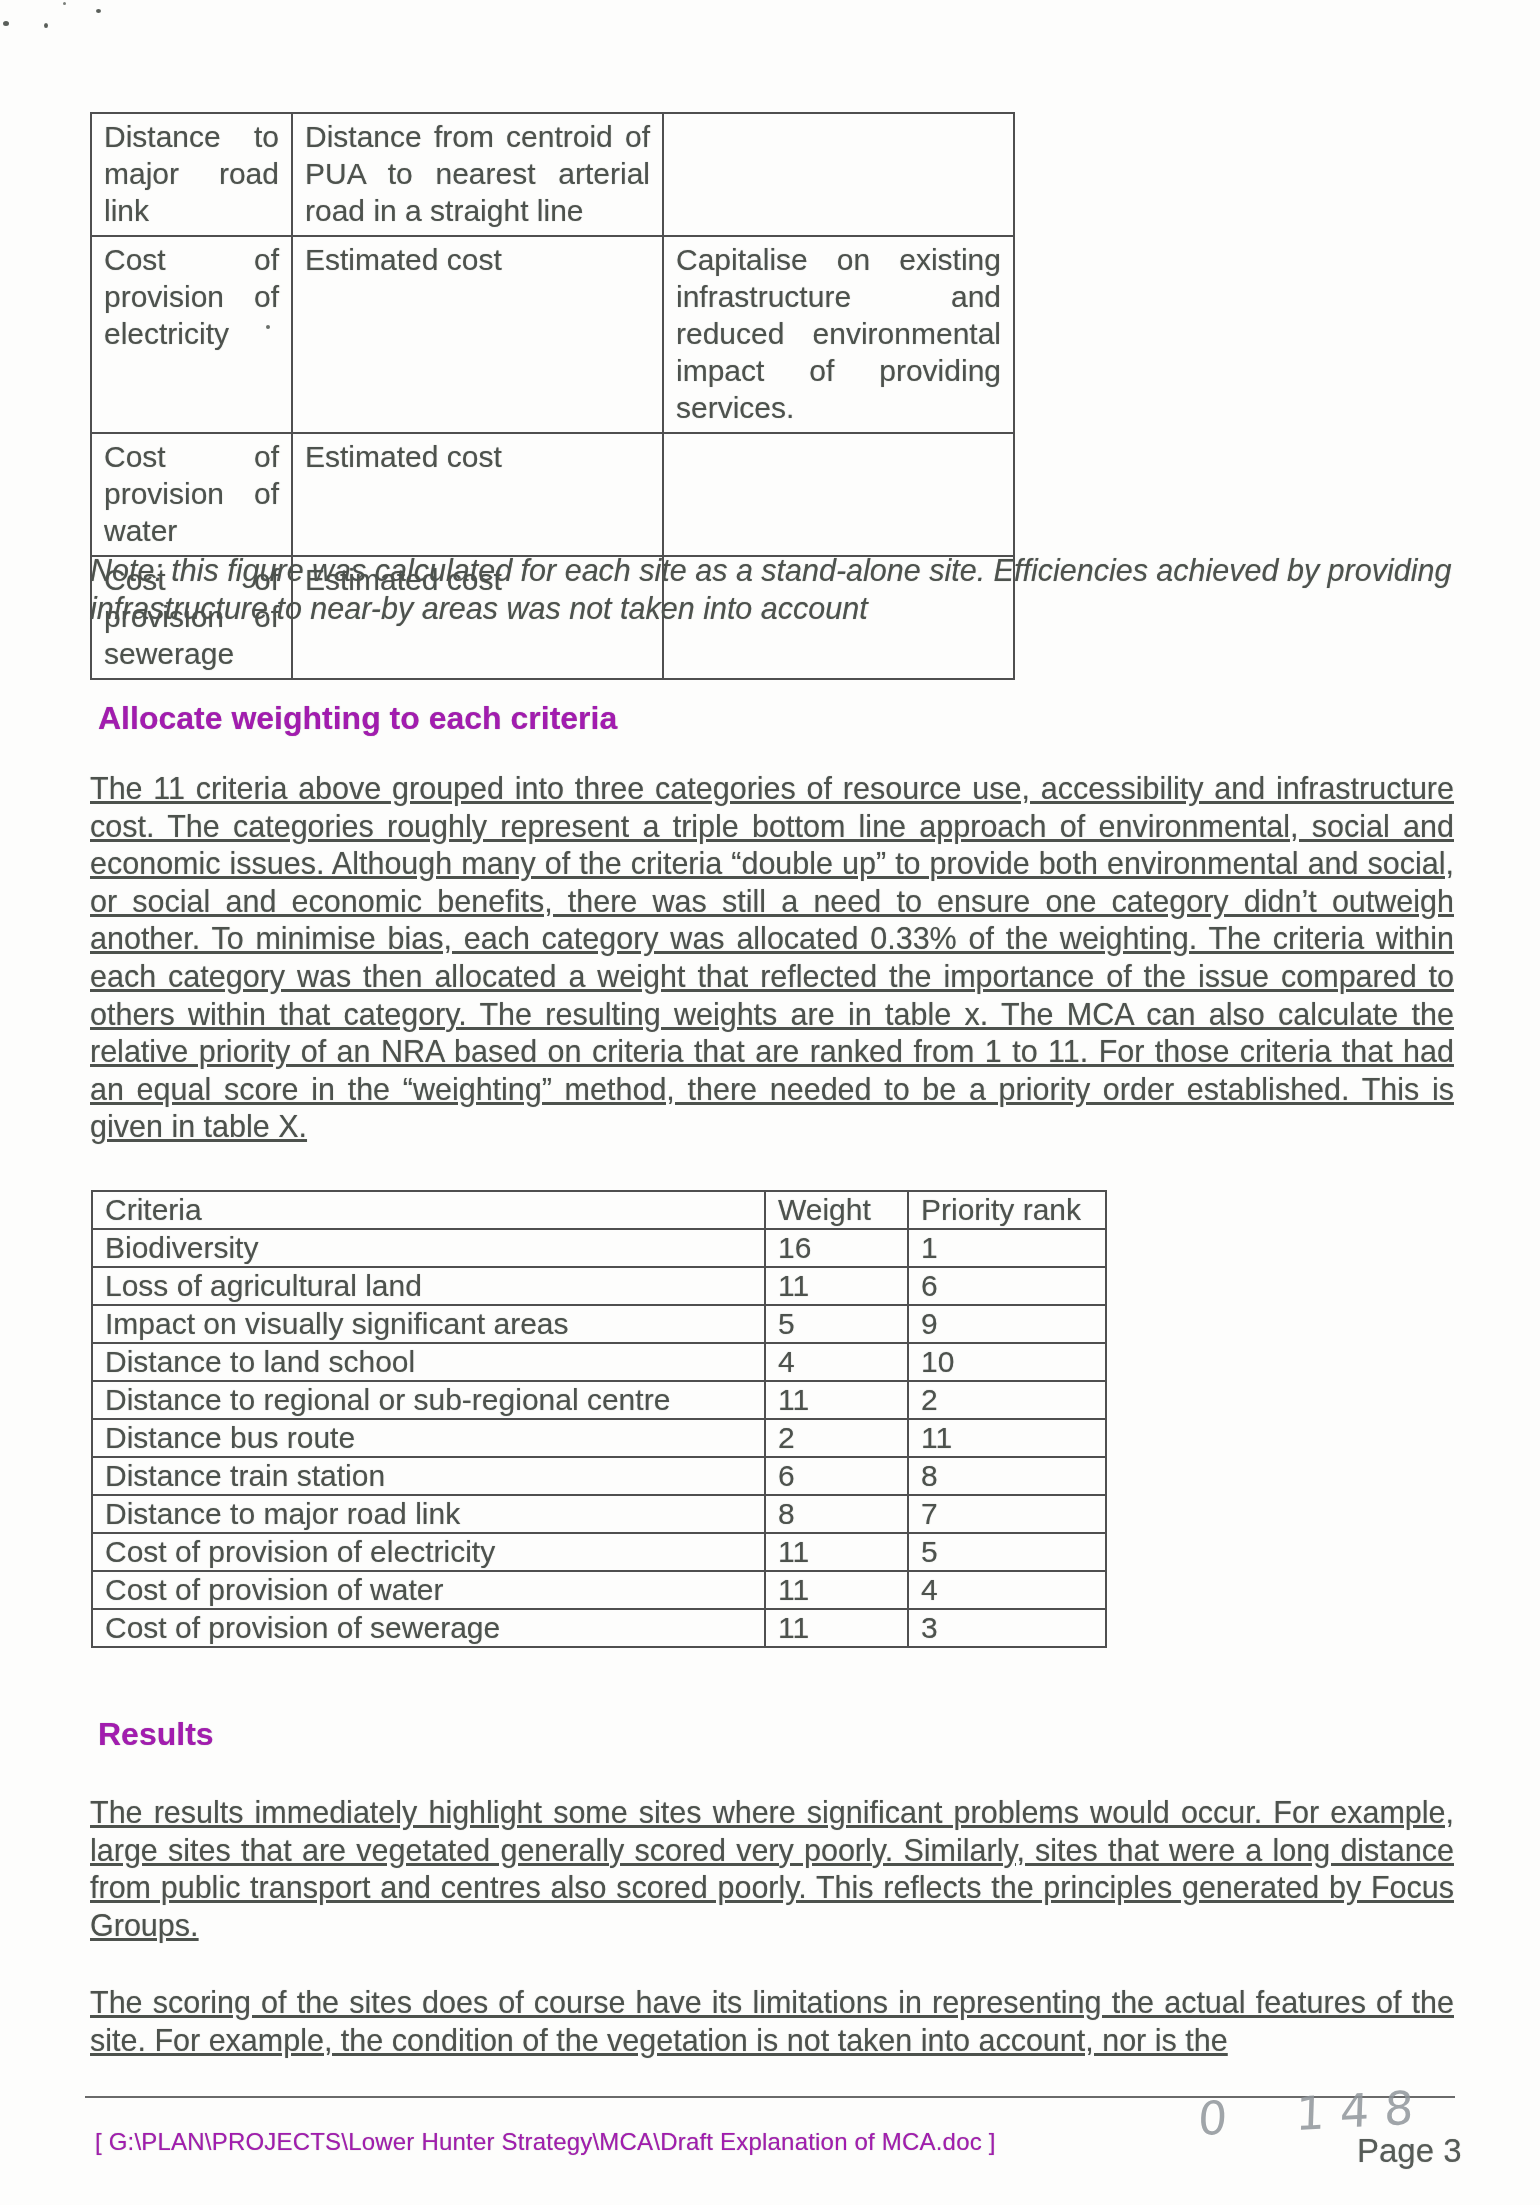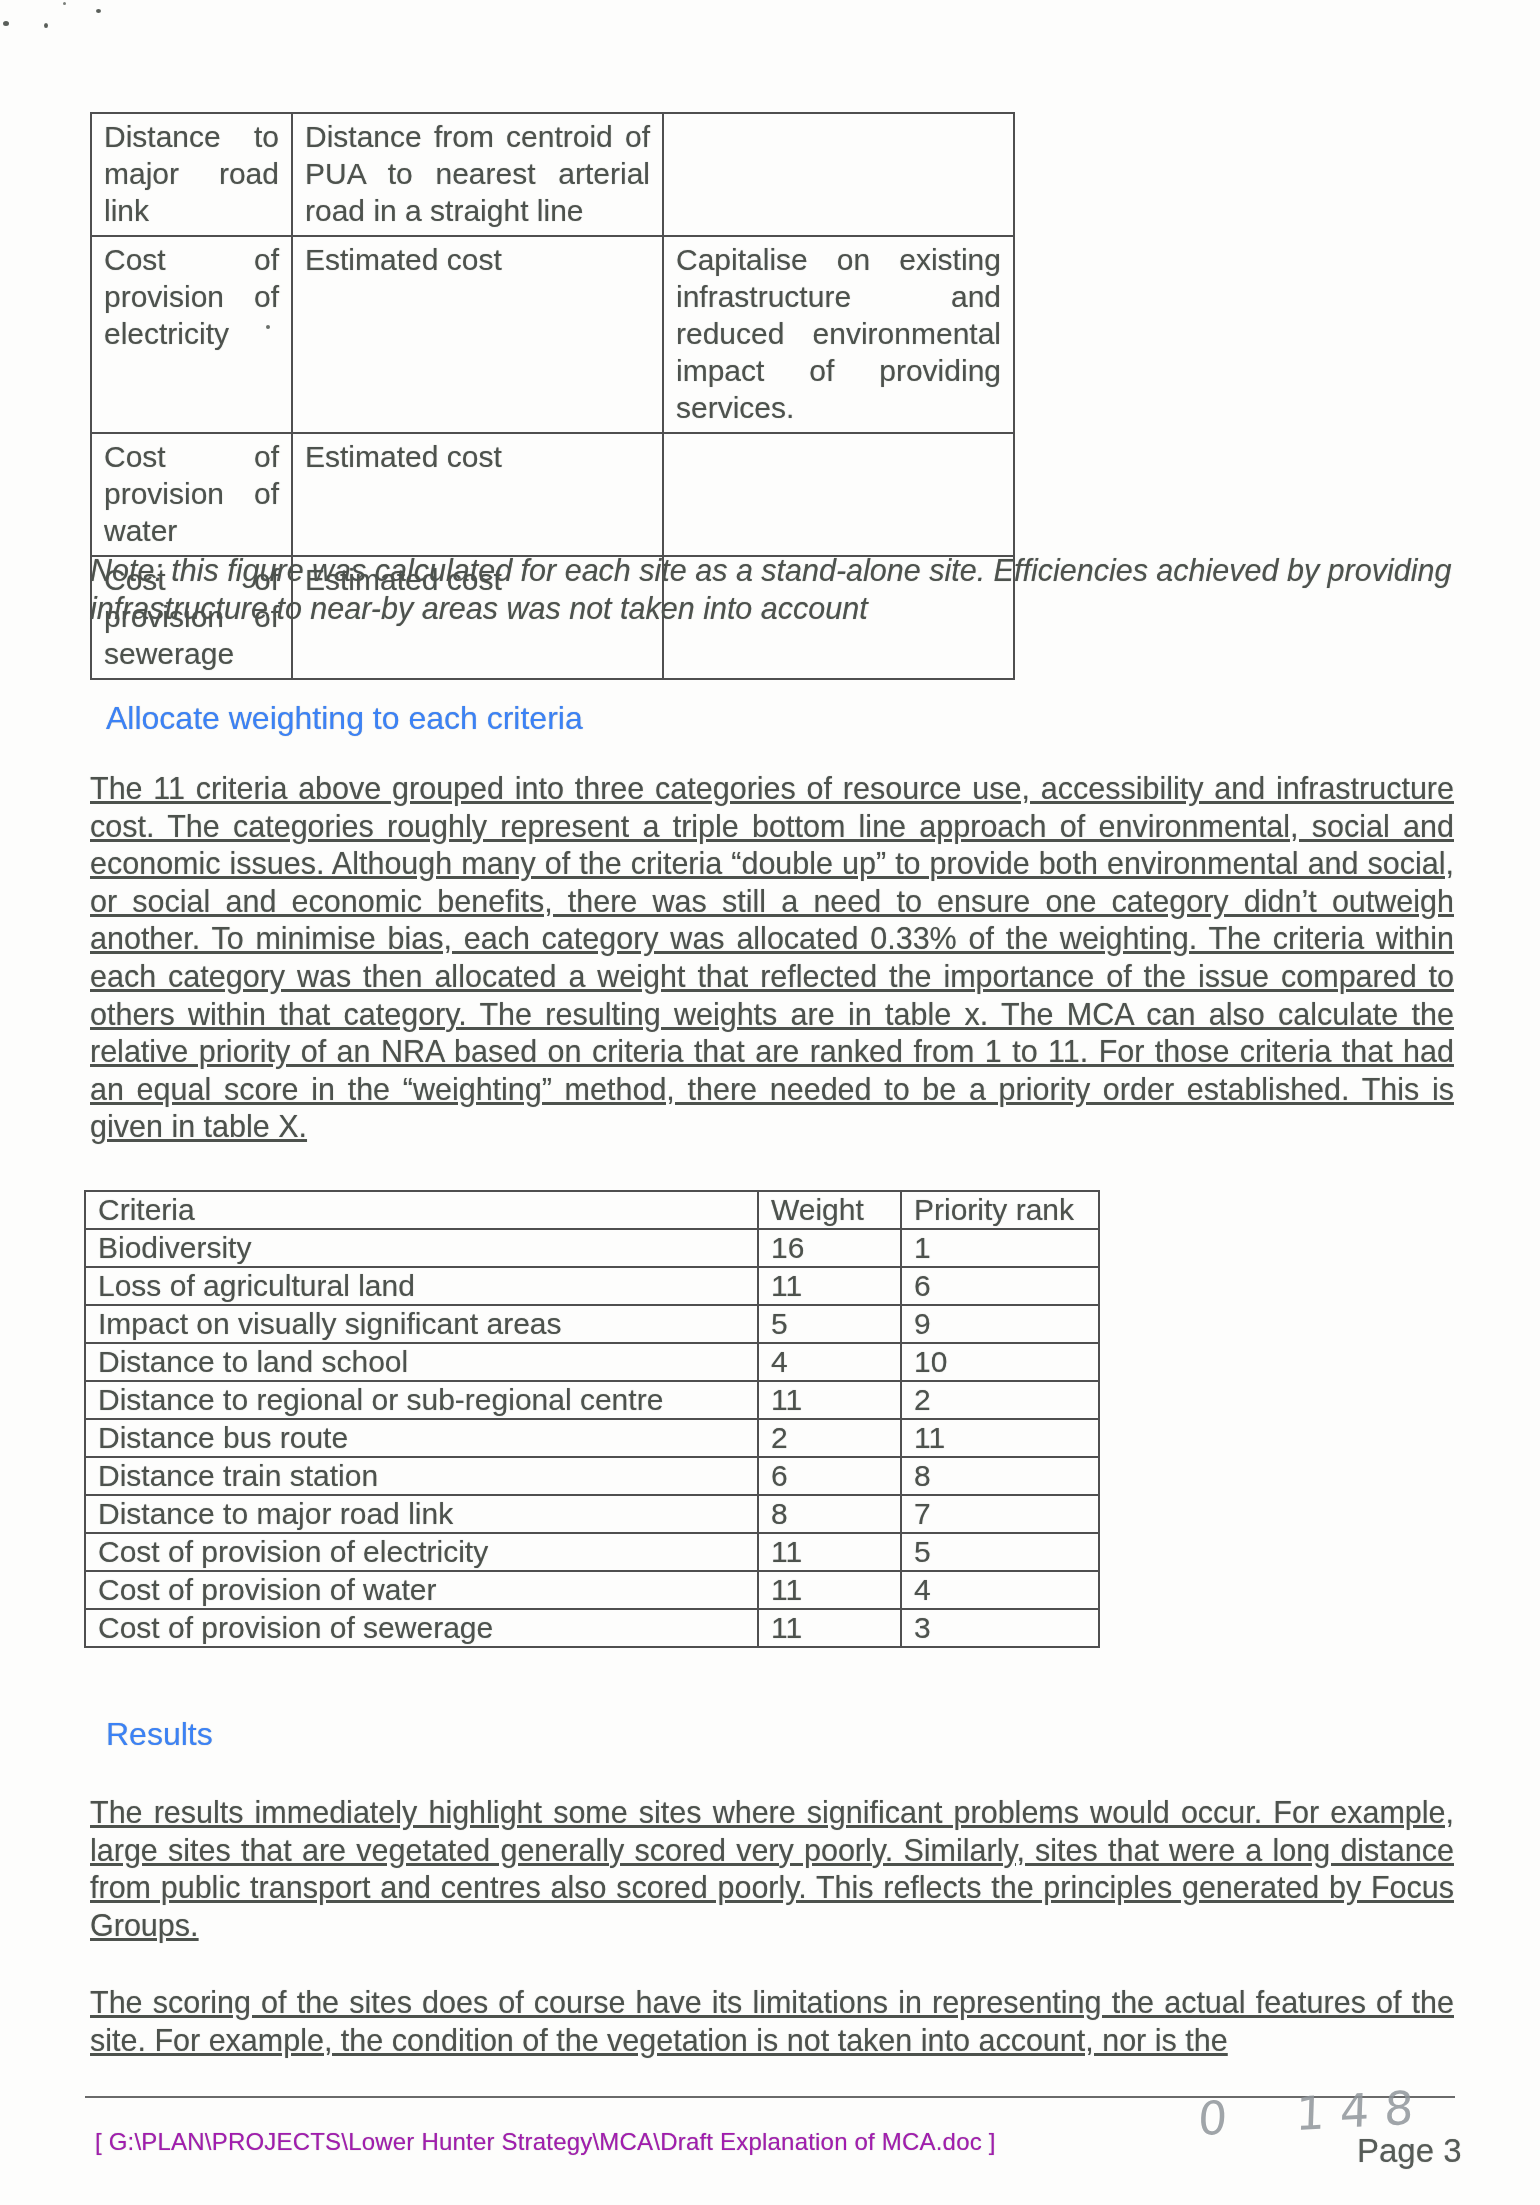--- a/index.html
+++ b/index.html
@@ -32,36 +32,36 @@
   .t1 tr.r3 td{height:66px;}
   .t1 tr.r4 td{height:68px;}
   .dot-artifact{position:absolute;left:266px;top:325px;width:4px;height:4px;background:#6a6f6a;border-radius:50%;}
   
   .note{
     position:absolute;left:90px;top:552px;width:1362px;
     font-size:30.5px;line-height:37.5px;margin:0;font-style:italic;
   }
   
   .heading{
-    position:absolute;left:106px;margin:0;
-    font-size:32px;font-weight:400;color:#3b82f6;
+    position:absolute;left:98px;margin:0;
+    font-size:32px;font-weight:700;color:#a21caf;
   }
   .h-weighting{top:700px;}
   .h-results{top:1716px;}
   
   .body-par{
     position:absolute;left:90px;width:1364px;margin:0;
     font-size:30.5px;line-height:37.6px;text-align:justify;text-decoration:underline;
   }
   .par-weighting{top:770px;}
   .par-results1{top:1794px;}
   .par-results2{top:1984px;}
   
   .t2{
-    position:absolute;left:84px;top:1190px;width:1014px;
+    position:absolute;left:91px;top:1190px;width:1014px;
     table-layout:fixed;
   }
   .t2 th,.t2 td{
     border:2px solid #4f4f4f;
     font-size:30px;font-weight:400;
     text-align:left;vertical-align:middle;
     padding:0 6px 2px 12px;
     height:34px;line-height:33px;
     white-space:nowrap;overflow:hidden;
   }

